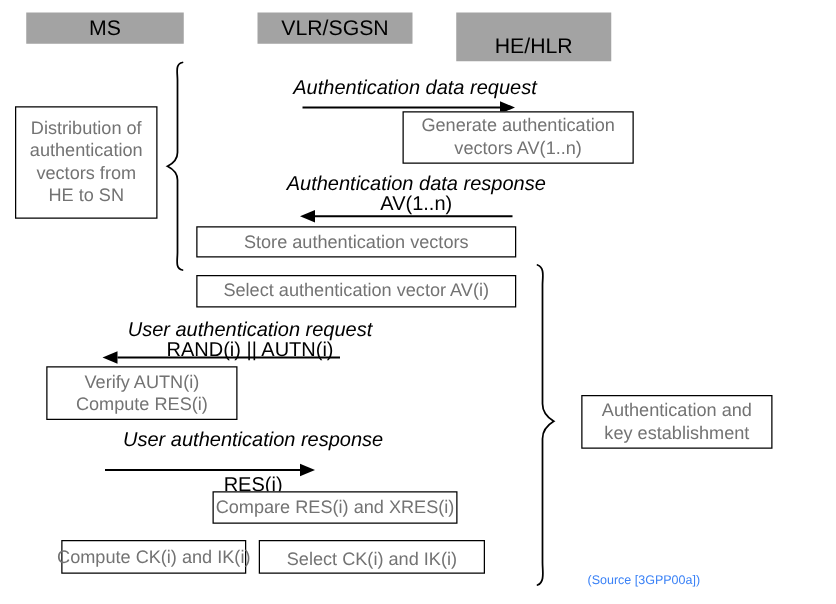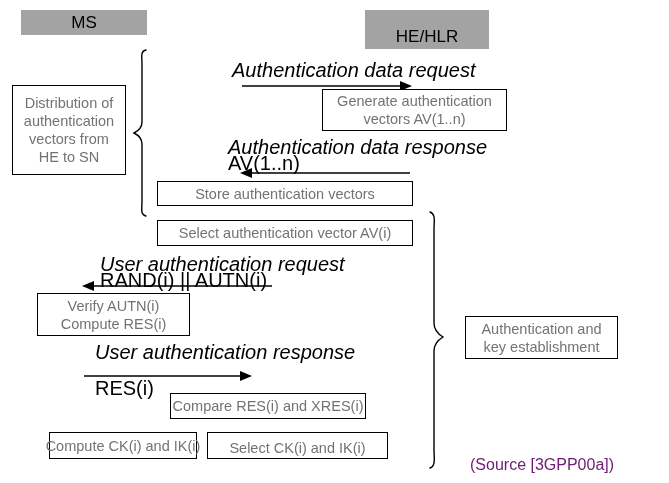--- a/index.html
+++ b/index.html
@@ -35,44 +35,47 @@
     box-sizing: border-box;
     display: flex;
     flex-direction: column;
     align-items: center;
     justify-content: center;
     padding: 1px 5px;
   }
   .node-box .ln { display: block; white-space: nowrap; }
   .msg-label {
     position: absolute;
-    font-size: 20px;
+    font-size: 16px;
     line-height: 17px;
     color: #000000;
     white-space: nowrap;
-    text-align: left;
+    text-align: center;
   }
   .msg-label.italic { font-style: italic; }
   .arrow-svg { position: absolute; overflow: visible; }
   .brace-svg { position: absolute; overflow: visible; }
   .source-note {
     position: absolute;
-    font-size: 16px;
+    font-size: 10px;
     line-height: 20px;
-    color: #701a75;
+    color: #3b82f6;
     white-space: nowrap;
   }
 </style>
 </head>
 <body>
 
 <div id="canvas">
 
   <div class="lane-header" style="left:21px; top:10px; width:126px; height:24px; padding-top:1px;">
     <span>MS</span>
+  </div>
+  <div class="lane-header" style="left:206px; top:10px; width:124px; height:24px; padding-top:1px;">
+    <span>VLR/SGSN</span>
   </div>
   <div class="lane-header" style="left:365px; top:10px; width:124px; height:24px; padding-top:15px;">
     <span>HE/HLR</span>
   </div>
 
   <div class="node-box" style="left:12px; top:85px; width:114px; height:90px;">
     <span class="ln">Distribution of</span>
     <span class="ln">authentication</span>
     <span class="ln">vectors from</span>
     <span class="ln">HE to SN</span>

